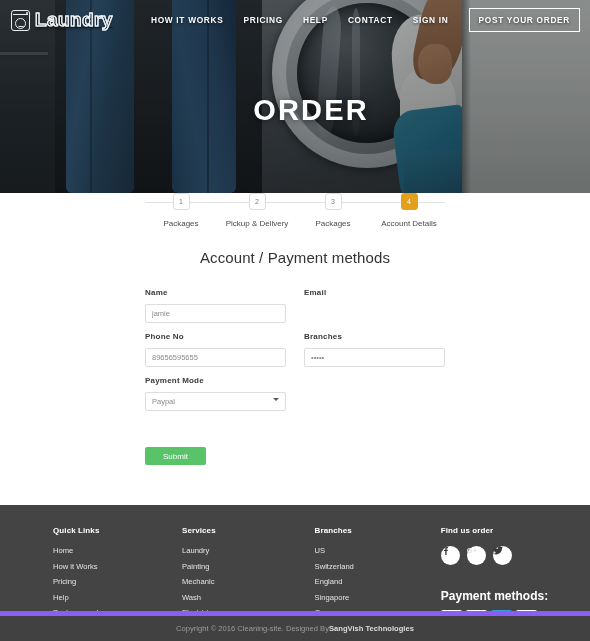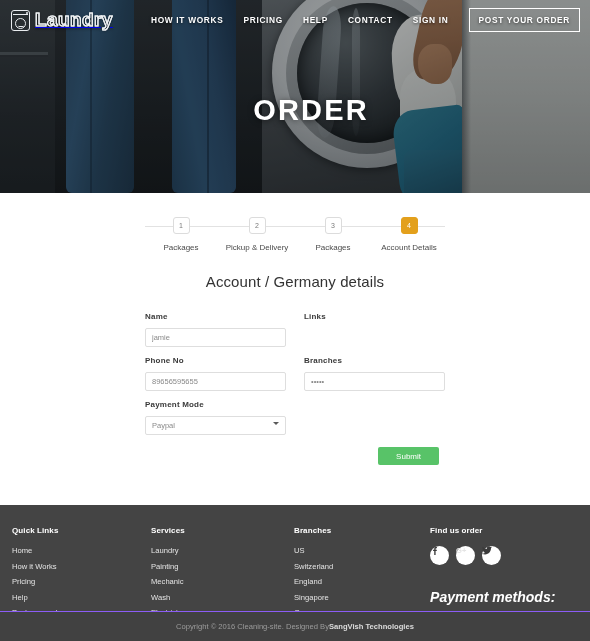--- a/index.html
+++ b/index.html
@@ -120,21 +120,21 @@
     text-decoration: none; text-transform: uppercase;
     text-shadow: 0 1px 3px rgba(0,0,0,.6);
   }
   .cta {
     border: 1.5px solid #ffffff; color: #ffffff; font-size: 8.3px; font-weight: 700;
     letter-spacing: .7px; padding: 6px 9px; text-transform: uppercase;
     text-decoration: none; text-shadow: 0 1px 3px rgba(0,0,0,.6);
   }
 
   
-  .content { padding-top: 24px; }
+  .content { }
   .steps { position: relative; width: 300px; margin: 0 auto; height: 42px; }
   .steps-line { position: absolute; left: 0; right: 0; top: 9px; height: 1px; background: #e2e2e2; }
   .steps-row { position: relative; display: flex; justify-content: space-between; }
   .step { position: relative; text-align: center; width: 72px; }
   .step-box {
     width: 17px; height: 17px; margin: 0 auto; border: 1px solid #dcdcdc;
     background: #ffffff; border-radius: 3px; color: #7a7a7a;
     font-size: 7px; line-height: 15px; text-align: center;
   }
   .step.active .step-box { background: #e3a01c; border-color: #e3a01c; color: #ffffff; }
@@ -158,65 +158,65 @@
     background: #ffffff; color: #8a8a8a; font-size: 7.5px;
     padding: 0 6px; font-family: "Liberation Sans", sans-serif; outline: none;
   }
   .f-select { appearance: none; -webkit-appearance: none; position: relative; }
   .select-wrap { position: relative; }
   .select-arrow {
     position: absolute; right: 7px; top: 8px; width: 0; height: 0;
     border-left: 3px solid transparent; border-right: 3px solid transparent;
     border-top: 3.5px solid #5a5a5a; pointer-events: none;
   }
-  .submit-row { display: flex; justify-content: flex-end; margin-top: 12px; }
+  .submit-row { display: flex; justify-content: flex-start; margin-top: 36px; }
   .submit-btn {
     background: #58c368; border: none; color: #ffffff; font-size: 8px;
     font-weight: 400; padding: 0 18px; height: 18px; border-radius: 2px;
     cursor: pointer; font-family: "Liberation Sans", sans-serif;
     margin-right: 6px;
   }
 
   
   .footer {
     position: absolute; left: 0; top: 505px; width: 590px; height: 106px;
     background: #444444; color: #ffffff;
   }
   .footer-inner { display: flex; padding: 21px 12px 0 12px; }
   .fcol { font-size: 7.6px; }
-  .fcol.c1 { width: 141px; }
+  .fcol.c1 { width: 141px; margin-left: 41px; }
   .fcol.c2 { width: 145px; }
   .fcol.c3 { width: 138px; }
   .fcol.c4 { width: 150px; }
   .fcol h4 { font-size: 8px; font-weight: 700; margin-bottom: 11px; color: #ffffff; letter-spacing: .1px; }
   .fcol a { display: block; color: #e4e4e4; text-decoration: none; margin-bottom: 6.5px; font-size: 7.6px; }
   .socials { display: flex; gap: 7px; margin-bottom: 17px; }
   .soc {
     width: 19px; height: 19px; border-radius: 50%; background: #ffffff;
     display: flex; align-items: center; justify-content: center;
     color: #3b3b3b; font-size: 9px; font-weight: 700; text-decoration: none;
   }
   .soc svg { display: block; }
-  .pay-title { font-size: 14px; font-weight: 700; margin-bottom: 7px; font-style: italic; }
+  .pay-title { font-size: 12px; font-weight: 700; margin-bottom: 7px; }
   .cards { display: flex; gap: 4px; }
   .card {
     width: 21px; height: 14px; border-radius: 2px; background: #ffffff;
     display: flex; align-items: center; justify-content: center;
     font-size: 4.2px; font-weight: 700; letter-spacing: -.1px;
   }
   .card.visa { color: #1a3a7a; }
   .card.amex { background: #2e9fd8; color: #ffffff; }
   .card.paypal { color: #1d3a7c; }
   .mc-dots { position: relative; width: 15px; height: 10px; }
   .mc-dots i { position: absolute; top: 0; width: 10px; height: 10px; border-radius: 50%; }
   .mc-dots i.l { left: 0; background: #eb001b; }
   .mc-dots i.r { right: 0; background: #f79e1b; opacity: .92; }
   .copyright {
     position: absolute; left: 0; top: 611px; width: 590px; height: 30px;
-    background: #414141; border-top: 1px solid #8b5cf6;
+    background: #414141; border-top: 5px solid #8b5cf6;
     display: flex; align-items: center; justify-content: center;
     font-size: 7.6px; color: #9c9c9c;
   }
   .copyright b { color: #dcdcdc; font-weight: 700; }
 </style>
 </head>
 <body>
 
 <div class="page">
 
@@ -288,30 +288,30 @@
           <div class="step-box">3</div>
           <div class="step-label">Packages</div>
         </div>
         <div class="step active">
           <div class="step-box">4</div>
           <div class="step-label">Account Details</div>
         </div>
       </div>
     </div>
 
-    <h2 class="form-title">Account / Germany details</h2>
+    <h2 class="form-title">Account / Payment methods</h2>
 
     <form class="form">
       <div class="row">
         <div class="field">
           <label class="f-label">Name</label>
           <input class="f-input" type="text" value="jamie" style="">
         </div>
         <div class="field">
-          <label class="f-label">Links</label>
+          <label class="f-label">Email</label>
         </div>
       </div>
 
       <div class="row">
         <div class="field">
           <label class="f-label">Phone No</label>
           <input class="f-input" type="text" value="89656595655" style="">
         </div>
         <div class="field">
           <label class="f-label">Branches</label>

